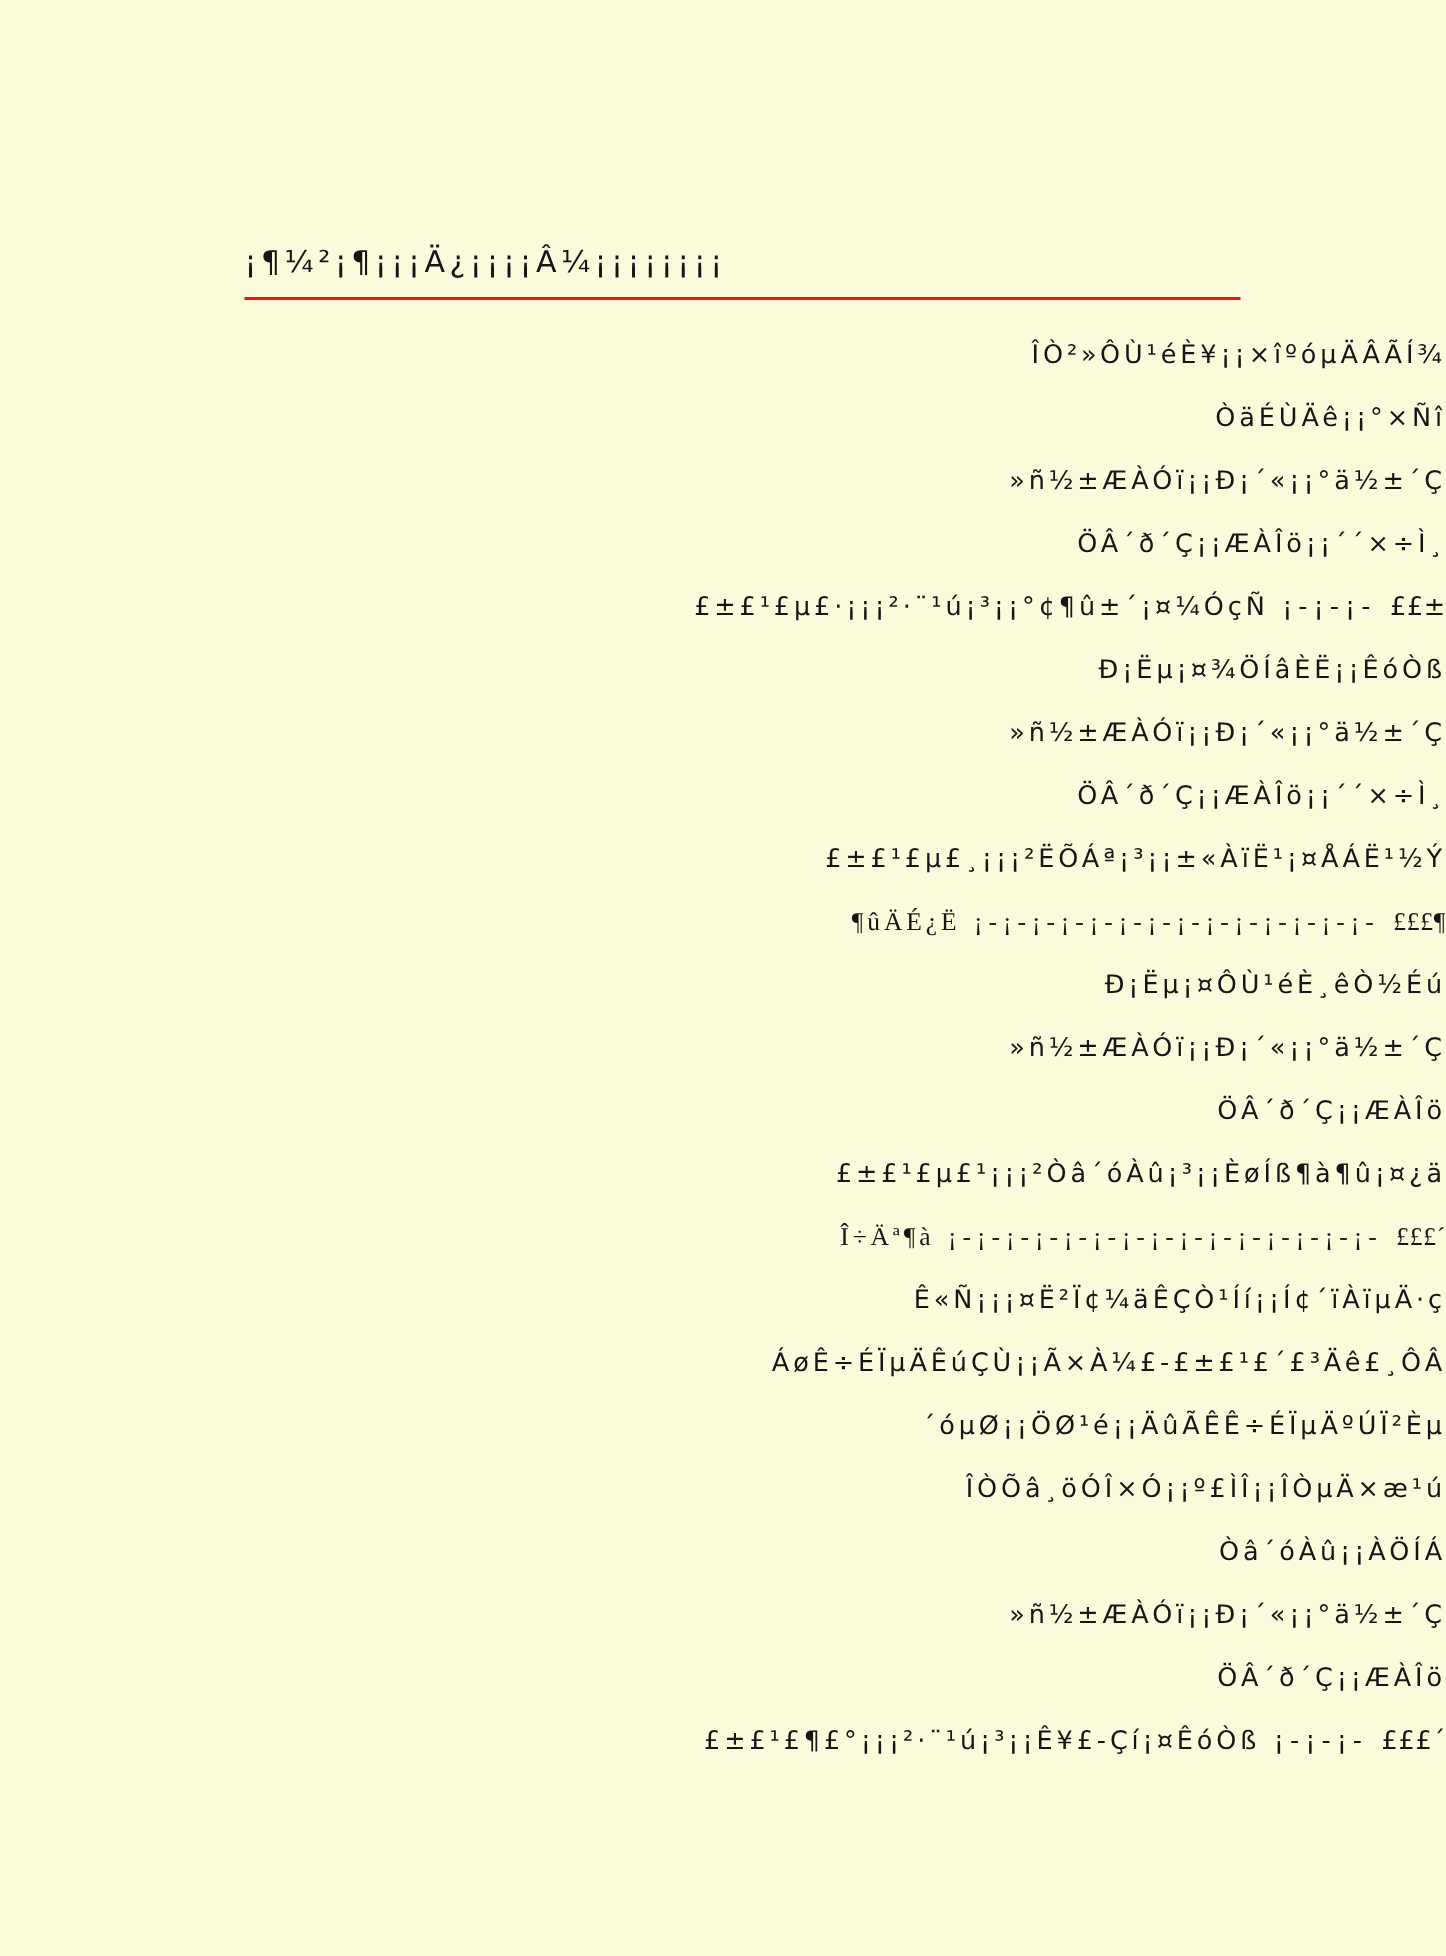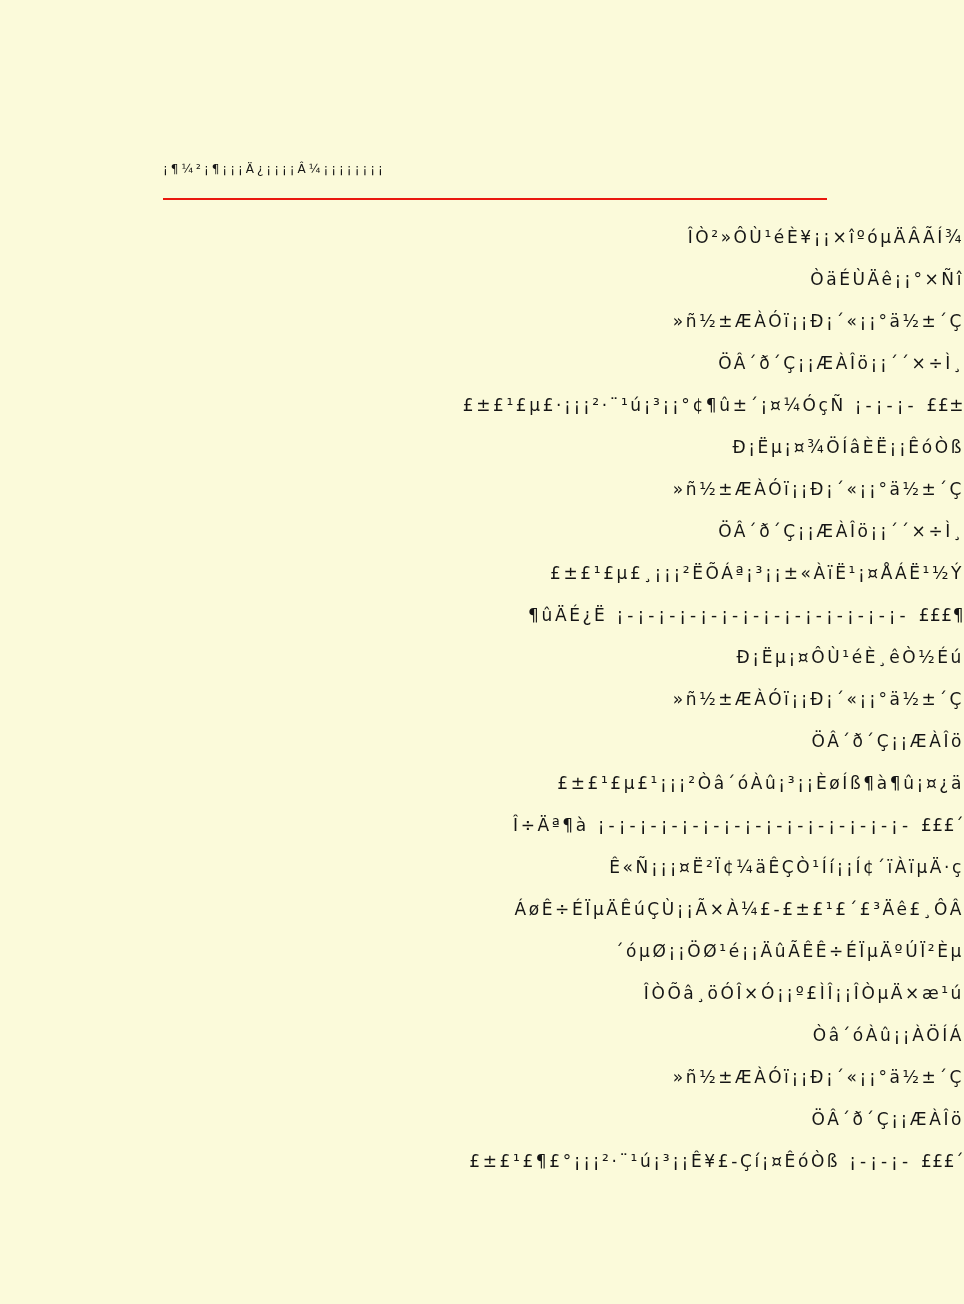--- a/index.html
+++ b/index.html
@@ -6,38 +6,38 @@
   body{
     width:964px;height:1304px;
     background:#fbfada;
     font-family:"DejaVu Sans", sans-serif;
     color:#151515;
     overflow:hidden;
   }
   .page{position:relative;width:964px;height:1304px;}
   .header{
     position:absolute;left:163px;top:162px;
-    font-size:12px;letter-spacing:3px;white-space:nowrap;
+    font-size:20px;letter-spacing:3px;white-space:nowrap;
   }
   .rule{
     position:absolute;left:163px;top:198px;
     width:664px;height:2px;background:#e9170e;
   }
   .toc{
     position:absolute;left:0;top:216px;width:964px;
   }
   .line{
     height:42px;line-height:42px;
     font-size:17px;letter-spacing:2.6px;
     white-space:nowrap;
     text-align:right;
   }
   .ind0{padding-left:255px;}
   .ind1{}
-  .ind2{}
+  .ind2{font-family:Liberation Serif, serif;}
   .ind3{padding-left:352px;}
   .ind4{padding-left:315px;}
   .leader{margin-left:9px;letter-spacing:4px;}
   .pagenum{margin-left:9px;letter-spacing:0.5px;}
 </style>
 </head>
 <body style="background: rgb(251, 250, 218); color: rgb(21, 21, 21);">
 
 <div class="page">
   <div class="header">¡¶¼²¡¶¡¡¡Ä¿¡¡¡¡Â¼¡¡¡¡¡¡¡¡</div>

